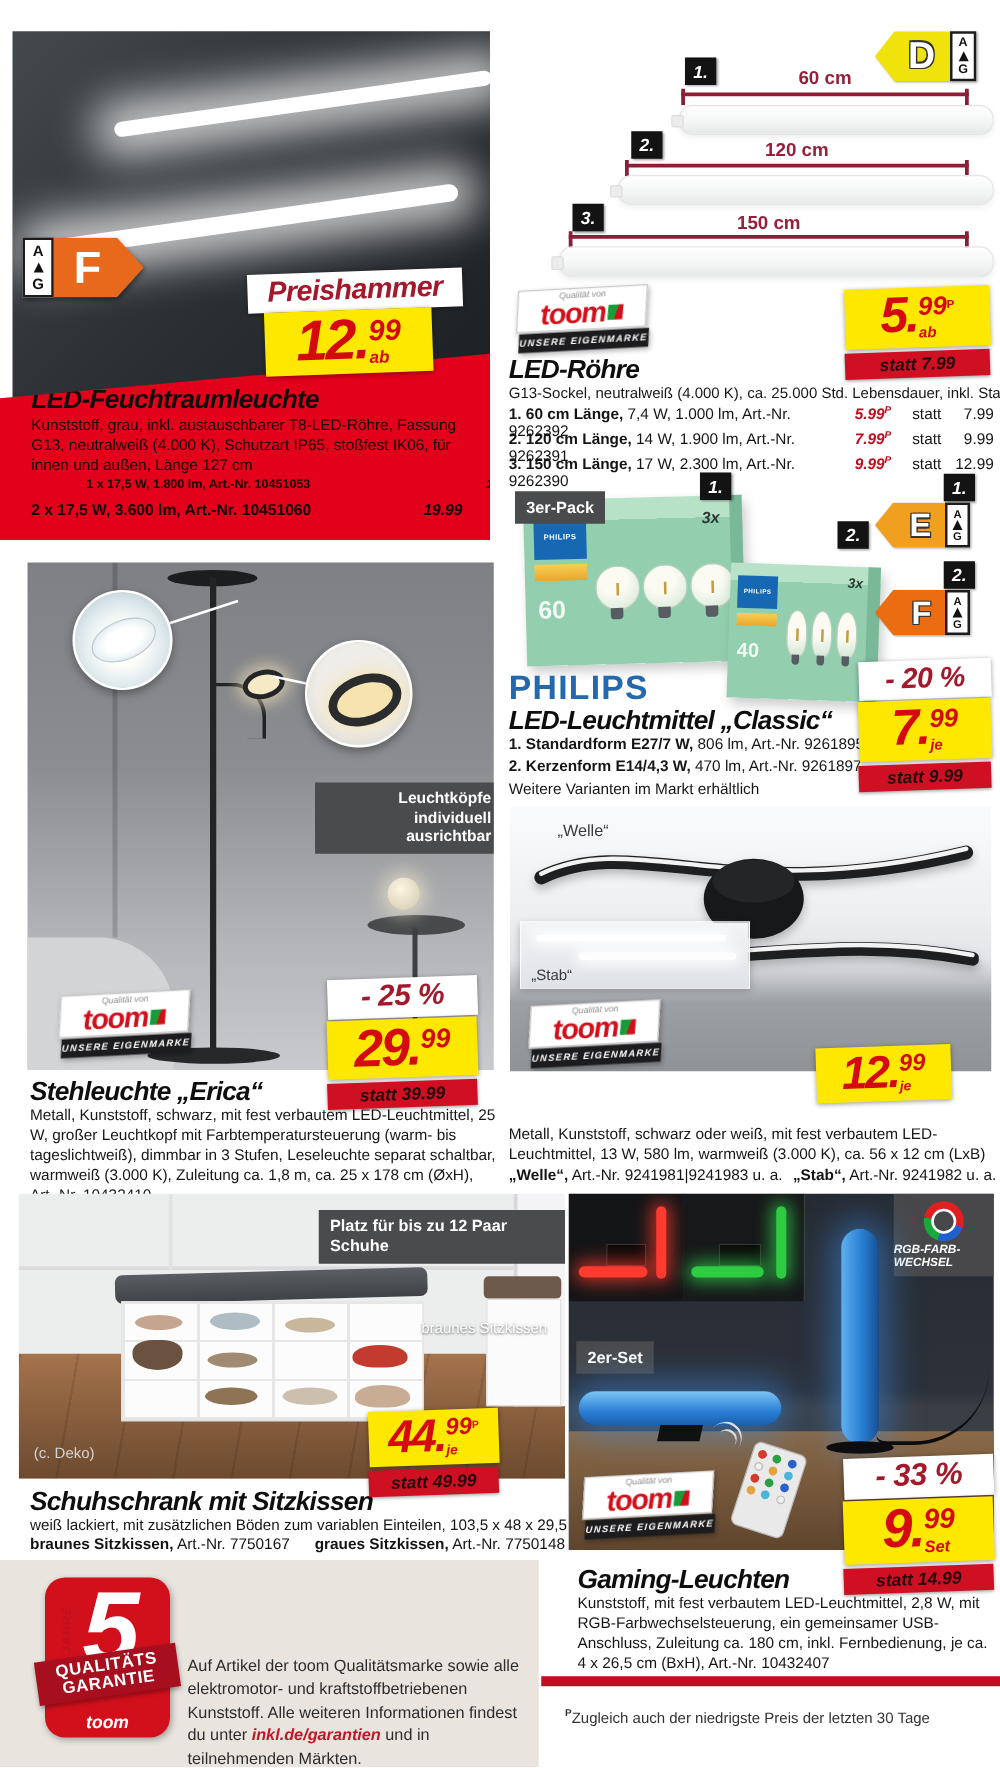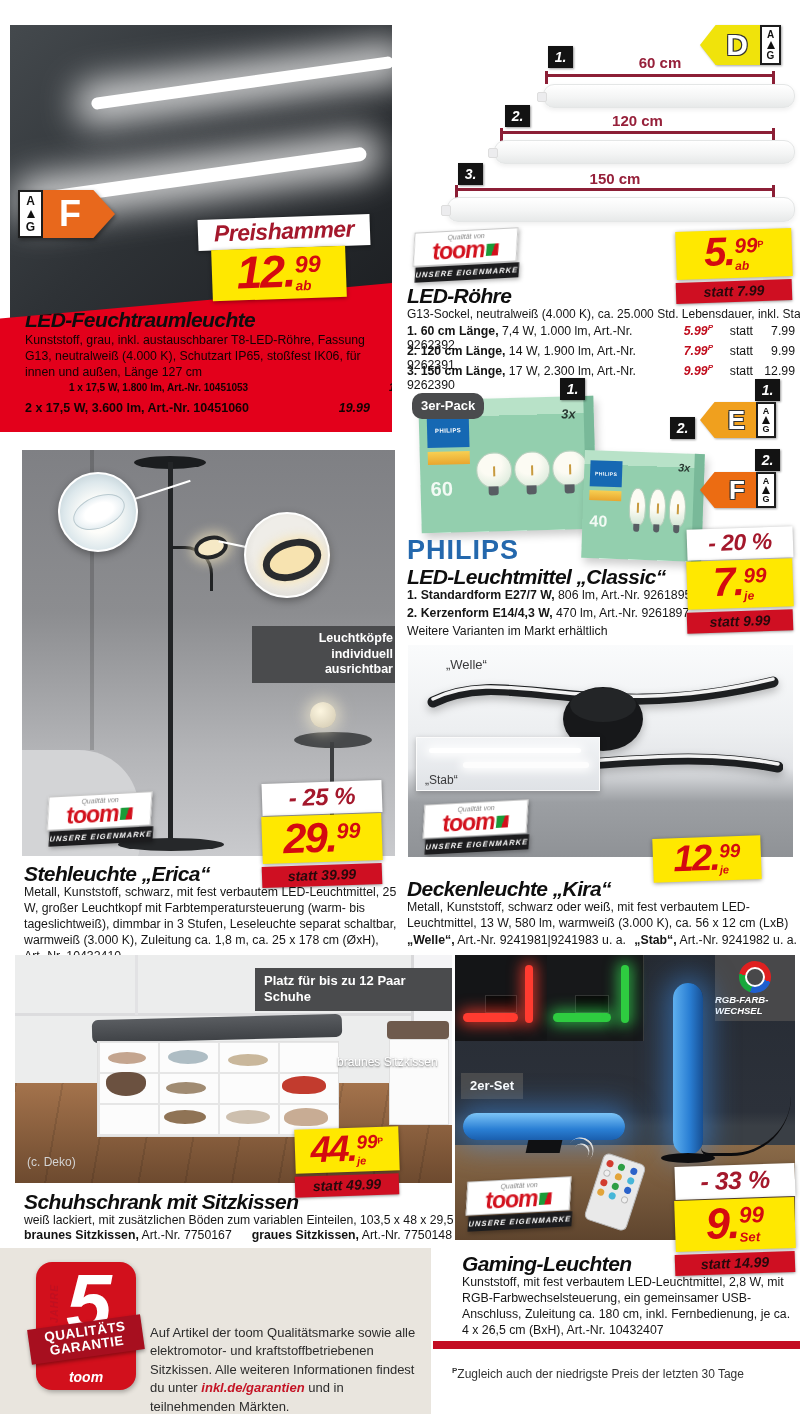--- a/index.html
+++ b/index.html
@@ -256,21 +256,21 @@
       <div class="p-amber" style="left:6px;top:40px;width:32px;height:10px;"></div>
       <div class="p-watt" style="left:7px;top:62px;font-size:16px;">40</div>
       <div class="p-count" style="right:14px;top:8px;font-size:11px;">3x</div>
       <div class="bulb" style="left:46px;top:36px;width:15px;height:36px;border-radius:50% 50% 40% 40%;"></div>
       <div class="bulb-base" style="left:51px;top:72px;width:6px;height:8px;"></div>
       <div class="bulb" style="left:66px;top:36px;width:15px;height:36px;border-radius:50% 50% 40% 40%;"></div>
       <div class="bulb-base" style="left:71px;top:72px;width:6px;height:8px;"></div>
       <div class="bulb" style="left:86px;top:36px;width:15px;height:36px;border-radius:50% 50% 40% 40%;"></div>
       <div class="bulb-base" style="left:91px;top:72px;width:6px;height:8px;"></div>
     </div>
-    <div class="gray-badge abs" style="left:12px;top:18px;z-index:5;border-radius:10px;">3er-Pack</div>
+    <div class="gray-badge abs" style="left:12px;top:18px;z-index:5;">3er-Pack</div>
     <div class="marker" style="left:160px;top:3px;">1.</div>
     <div class="marker" style="left:270px;top:42px;">2.</div>
 
     <div class="marker" style="left:355px;top:4px;">1.</div>
     <div class="en-left en-sm" style="left:300px;top:27px;">
       <div class="arrow-left bg-e">E</div>
       <div class="en-scale">
           <span>A</span>
           <span class="scale-up"></span>
           <span>G</span>
@@ -396,21 +396,20 @@
       <div class="pb-yellow">
         <span class="pb-euros">12</span>
           <span class="pb-dot">.</span>
         <span class="pb-col">
           <span class="pb-cents">99</span>
           <span class="pb-suffix">je</span>
         </span>
       </div>
     </div>
 
-    <div class="abs sec-title" style="left:7px;top:232px;">Deckenleuchte „Kira“</div>
     <div class="abs body" style="left:7px;top:255px;width:388px;">Metall, Kunststoff, schwarz oder weiß, mit fest verbautem LED-Leuchtmittel, 13 W, 580 lm, warmweiß (3.000 K), ca. 56 x 12 cm (LxB)</div>
     <div class="abs" style="left:7px;top:288px;width:390px;display:flex;justify-content:space-between;font-size:12.3px;">
       <span><span class="bld">„Welle“,</span><span> Art.-Nr. 9241981|9241983 u. a.</span></span>
       <span><span class="bld">„Stab“,</span><span> Art.-Nr. 9241982 u. a.</span></span>
     </div>
   </div>
 
   <div class="abs" style="left:0;top:950px;width:455px;height:300px;">
     <div class="abs" style="left:15px;top:5px;width:437px;height:228px;overflow:hidden;background:#eceded;">
       <div class="abs" style="left:0;top:58px;width:437px;height:3px;background:#dcdcde;"></div>
@@ -549,21 +548,21 @@
       <div class="gb-jahre">JAHRE</div>
       <div class="gb-ribbon">
         <div>QUALITÄTS</div>
         <div>GARANTIE</div>
       </div>
       <div class="gb-toom">toom</div>
     </div>
     <div class="abs" style="left:150px;top:16px;font-size:24px;font-weight:800;font-style:italic;color:#c41425;line-height:1.18;letter-spacing:-0.5px;">
     </div>
     <div class="abs" style="left:150px;top:76px;width:278px;font-size:13px;line-height:1.42;color:#2c2c2c;">
-      <span>Auf Artikel der toom Qualitätsmarke sowie alle elektromotor- und kraftstoffbetriebenen Sitzkissen. Alle weiteren Informationen findest du unter </span><span style="font-weight:800;font-style:italic;color:#c41425;">inkl.de/garantien</span><span> und in teilnehmenden Märkten.</span>
+      <span>Auf Artikel der toom Qualitätsmarke sowie alle elektromotor- und kraftstoffbetriebenen Kunststoff. Alle weiteren Informationen findest du unter </span><span style="font-weight:800;font-style:italic;color:#c41425;">inkl.de/garantien</span><span> und in teilnehmenden Märkten.</span>
     </div>
   </div>
 
   <div class="abs" style="left:433px;top:1341px;width:367px;height:8px;background:#c30d23;"></div>
   <div class="abs" style="left:452px;top:1366px;font-size:12px;color:#333;">
     <sup style="font-size:8px;font-weight:700;">P</sup><span>Zugleich auch der niedrigste Preis der letzten 30 Tage</span>
   </div>
 
 </div>
 

